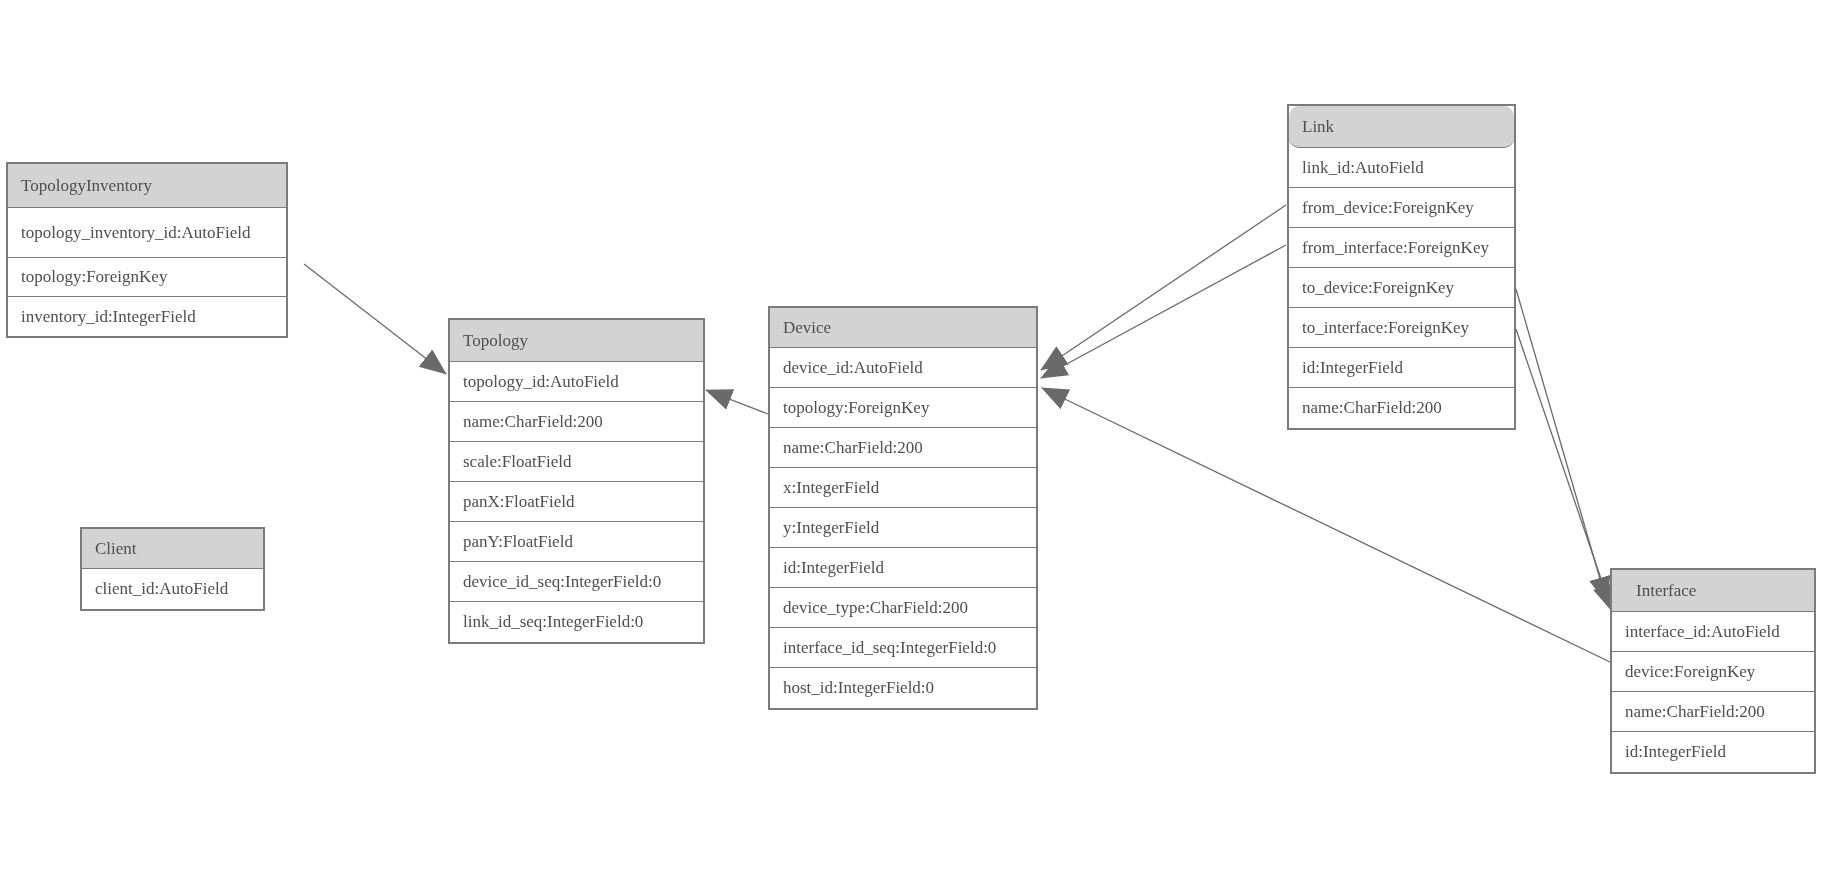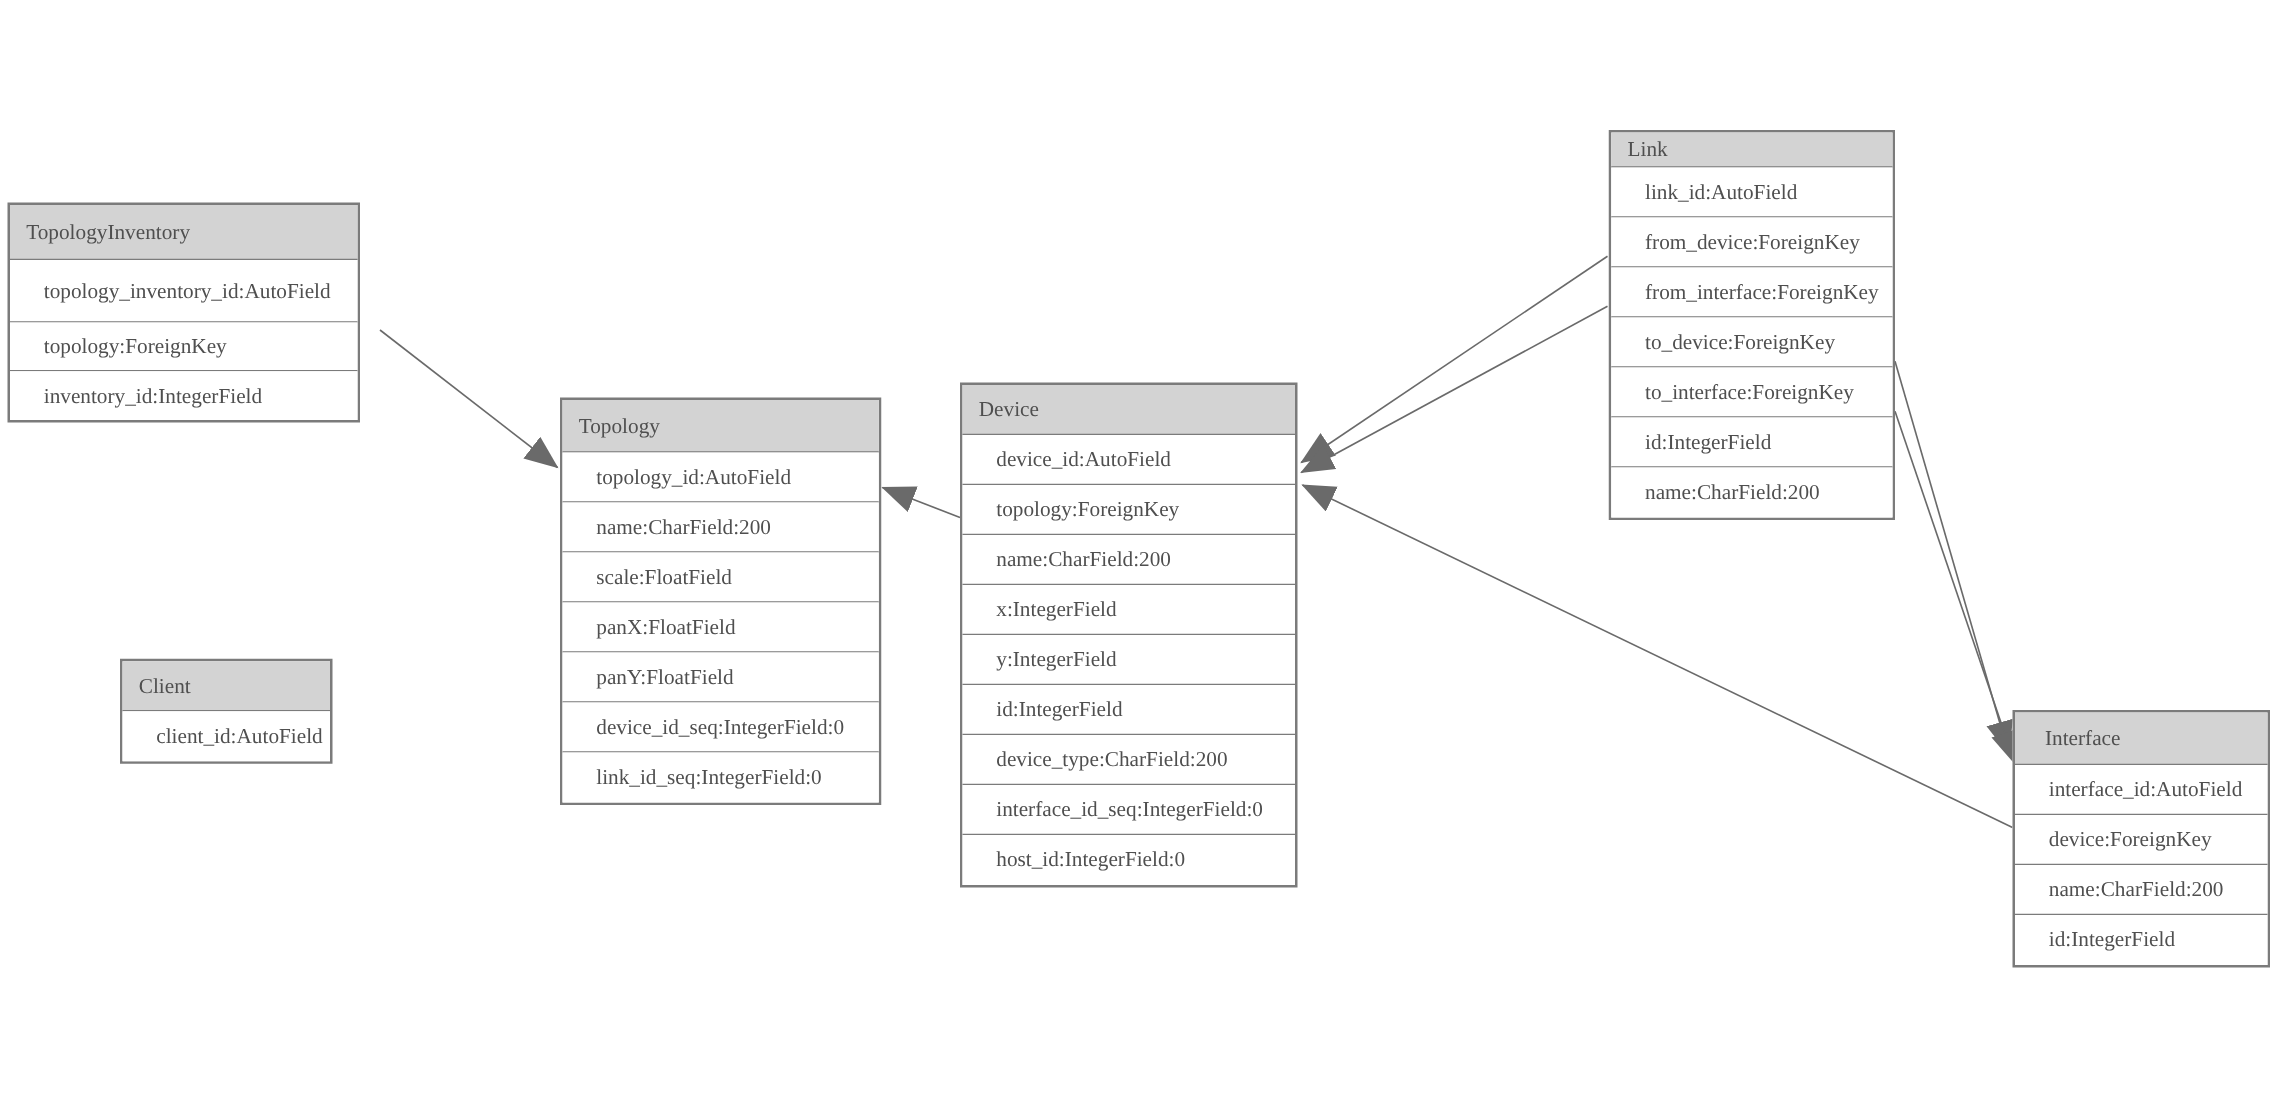--- a/index.html
+++ b/index.html
@@ -39,21 +39,21 @@
   .entity-header{
     background:var(--header-fill);
     display:flex;
     align-items:center;
     padding-left:13px;
     border-bottom:1px solid var(--border);
   }
   .entity-field{
     display:flex;
     align-items:center;
-    padding-left:27px;
+    padding-left:13px;
     border-bottom:1px solid var(--border);
     background:#fff;
   }
   .entity .entity-field:last-child{border-bottom:none;}
 </style>
 </head>
 <body>
 
 <div id="canvas">
   <svg id="edges" viewBox="0 0 1824 874">
@@ -80,38 +80,38 @@
       <div class="entity" style="left: 448px; top: 318px; width: 257px;">
         <div class="entity-header" style="height: 42px;">Topology</div>
         <div class="entity-field" style="height: 40px;">topology_id:AutoField</div>
         <div class="entity-field" style="height: 40px;">name:CharField:200</div>
         <div class="entity-field" style="height: 40px; text-align: right;">scale:FloatField</div>
         <div class="entity-field" style="height: 40px;">panX:FloatField</div>
         <div class="entity-field" style="height: 40px;">panY:FloatField</div>
         <div class="entity-field" style="height: 40px;">device_id_seq:IntegerField:0</div>
         <div class="entity-field" style="height: 40px;">link_id_seq:IntegerField:0</div>
       </div>
-      <div class="entity" style="left: 96px; top: 527px; width: 170px;">
+      <div class="entity" style="left: 80px; top: 527px; width: 185px;">
         <div class="entity-header" style="height: 40px;">Client</div>
         <div class="entity-field" style="height: 40px;">client_id:AutoField</div>
       </div>
       <div class="entity" style="left: 768px; top: 306px; width: 270px;">
         <div class="entity-header" style="height: 40px;">Device</div>
         <div class="entity-field" style="height: 40px;">device_id:AutoField</div>
         <div class="entity-field" style="height: 40px;">topology:ForeignKey</div>
         <div class="entity-field" style="height: 40px;">name:CharField:200</div>
         <div class="entity-field" style="height: 40px;">x:IntegerField</div>
         <div class="entity-field" style="height: 40px;">y:IntegerField</div>
         <div class="entity-field" style="height: 40px;">id:IntegerField</div>
         <div class="entity-field" style="height: 40px;">device_type:CharField:200</div>
         <div class="entity-field" style="height: 40px;">interface_id_seq:IntegerField:0</div>
         <div class="entity-field" style="height: 40px;">host_id:IntegerField:0</div>
       </div>
       <div class="entity" style="left: 1287px; top: 104px; width: 229px;">
-        <div class="entity-header" style="height: 28px;">Link</div>
+        <div class="entity-header" style="height: 42px; border-radius: 10px;">Link</div>
         <div class="entity-field" style="height: 40px;">link_id:AutoField</div>
         <div class="entity-field" style="height: 40px;">from_device:ForeignKey</div>
         <div class="entity-field" style="height: 40px;">from_interface:ForeignKey</div>
         <div class="entity-field" style="height: 40px;">to_device:ForeignKey</div>
         <div class="entity-field" style="height: 40px;">to_interface:ForeignKey</div>
         <div class="entity-field" style="height: 40px;">id:IntegerField</div>
         <div class="entity-field" style="height: 40px;">name:CharField:200</div>
       </div>
       <div class="entity" style="left: 1610px; top: 568px; width: 206px;">
         <div class="entity-header" style="height: 42px; padding-left: 24px;">Interface</div>

